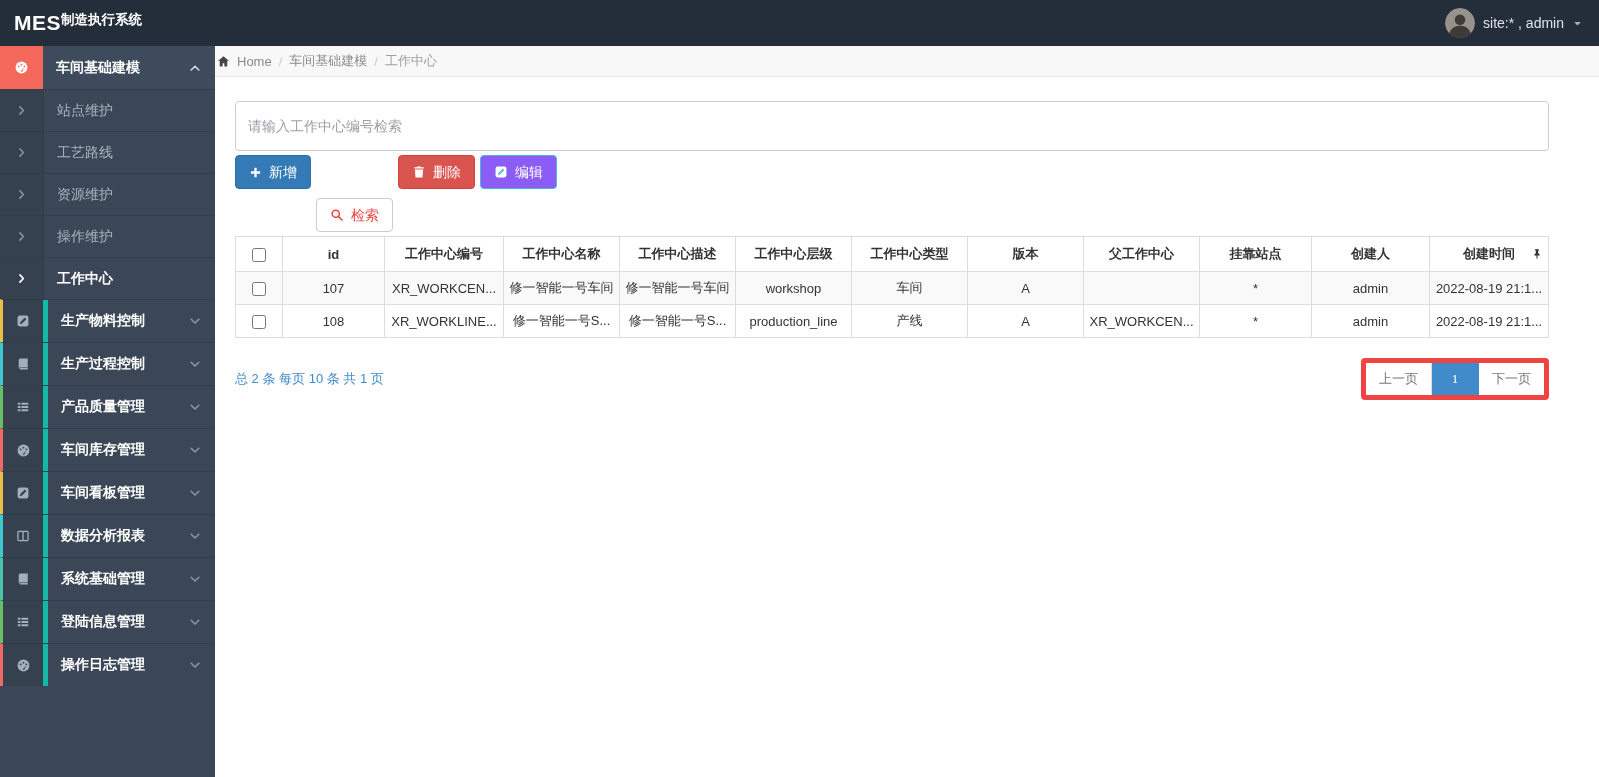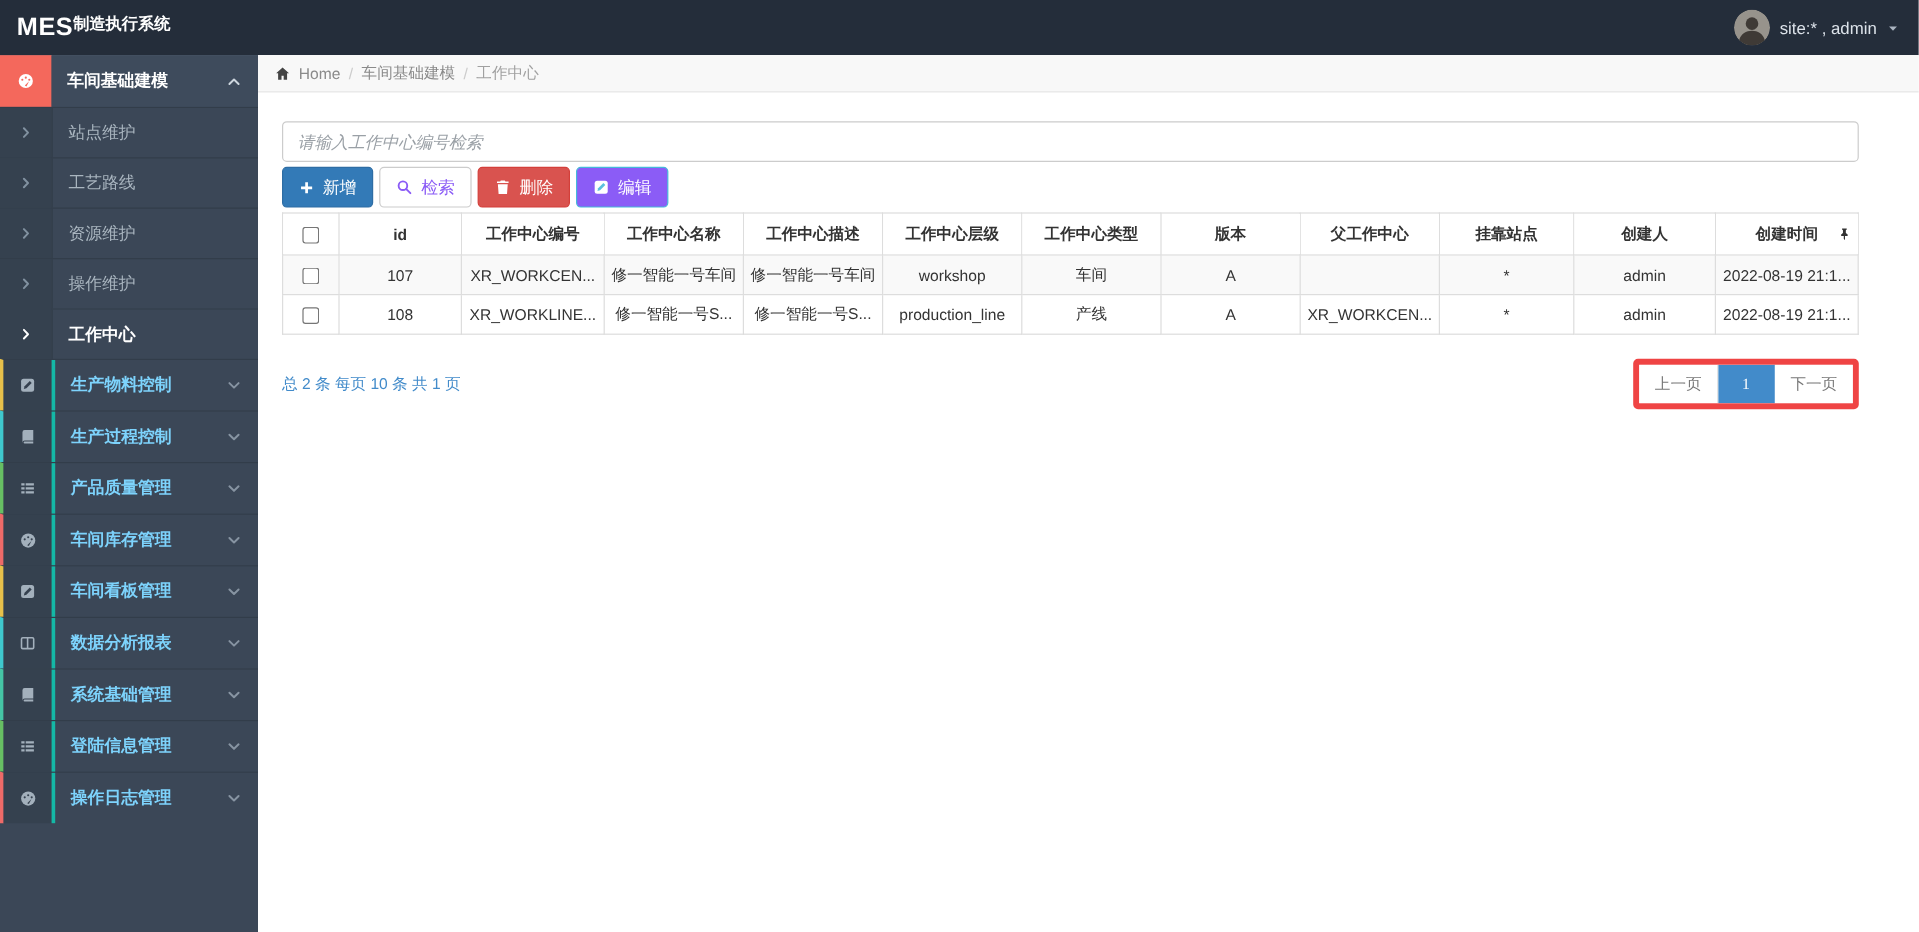--- a/index.html
+++ b/index.html
@@ -30,41 +30,41 @@
   .gchev{color:#cdd6de;line-height:0;}
   .srow{height:42px;display:flex;box-sizing:border-box;border-top:1px solid rgba(0,0,0,.14);cursor:pointer;}
   .icell{width:43px;display:flex;align-items:center;justify-content:center;background:#35414f;color:#8191a0;--hole:#35414f;}
   .slabel{flex:1;display:flex;align-items:center;padding-left:13px;color:#a9b5bf;font-size:14px;border-left:1px solid #323d4a;}
   .srow.active .slabel{color:#fff;font-weight:bold;}
   .srow.active .icell{color:#fff;}
   .grow{height:43px;display:flex;box-sizing:border-box;border-top:1px solid rgba(0,0,0,.14);
         border-left:3px solid var(--accent,#e7c04a);cursor:pointer;}
   .gicon{width:40px;display:flex;align-items:center;justify-content:center;background:#35414f;color:#a3b0bc;--hole:#35414f;}
   .glabel{flex:1;display:flex;align-items:center;justify-content:space-between;padding:0 14px 0 13px;
-          color:#7dd3fc;font-weight:bold;font-size:14px;border-left:3px solid #14b8a6;}
+          color:#ffffff;font-weight:bold;font-size:14px;border-left:5px solid #14b8a6;}
   .glabel .gchev{color:#8794a2;}
 
   
   .breadcrumb{height:31px;background:#f8f8f8;border-bottom:1px solid #e7e7e7;display:flex;align-items:center;
-              padding-left:14px;font-size:13px;color:#999;gap:7px;box-sizing:border-box;}
+              padding-left:2px;font-size:13px;color:#999;gap:7px;box-sizing:border-box;}
   .breadcrumb .home{color:#444;}
   .crumb{color:#8a8a8a;cursor:pointer;}
   .crumb.current{color:#a0a0a0;cursor:default;}
   .sep{color:#ccc;}
 
   
   .page{padding:24px 50px 0 20px;}
-  .search{width:100%;box-sizing:border-box;height:34px;border:1px solid #ccc;border-radius:4px;padding:0 12px;
-          font-size:14px;color:#555;outline:none;font-family:inherit;font-style:italic;}
+  .search{width:100%;box-sizing:border-box;height:50px;border:1px solid #ccc;border-radius:4px;padding:0 12px;
+          font-size:14px;color:#555;outline:none;font-family:inherit;}
   .search::placeholder{color:#9aa0a6;}
   .toolbar{margin-top:4px;display:flex;gap:5px;}
   .btn{height:34px;padding:0 13px;border-radius:4px;font-size:14px;display:inline-flex;align-items:center;gap:7px;
        border:1px solid transparent;cursor:pointer;font-family:inherit;line-height:1;}
   .btn-primary{background:#337ab7;border-color:#2e6da4;color:#fff;--hole:#337ab7;}
-  .btn-default{background:#fff;border-color:#ccc;color:#8b5cf6;--hole:#fff;}
+  .btn-default{background:#fff;border-color:#ccc;color:#ef4444;margin-top:43px;--hole:#fff;}
   .btn-danger{background:#d9534f;border-color:#d43f3a;color:#fff;--hole:#d9534f;}
   .btn-info{background:#8b5cf6;border-color:#46b8da;color:#fff;--hole:#5bc0de;}
 
   
   table{margin-top:4px;width:100%;border-collapse:collapse;table-layout:fixed;font-size:13px;color:#333;}
   th,td{border:1px solid #ddd;text-align:center;overflow:hidden;white-space:nowrap;text-overflow:ellipsis;box-sizing:border-box;}
   th{height:35px;font-weight:bold;position:relative;background:#fff;cursor:pointer;}
   td{height:33px;background:#fff;}
   tr.striped td{background:#f9f9f9;}
   .pin{position:absolute;right:5px;top:50%;transform:translateY(-50%);color:#333;line-height:0;}

